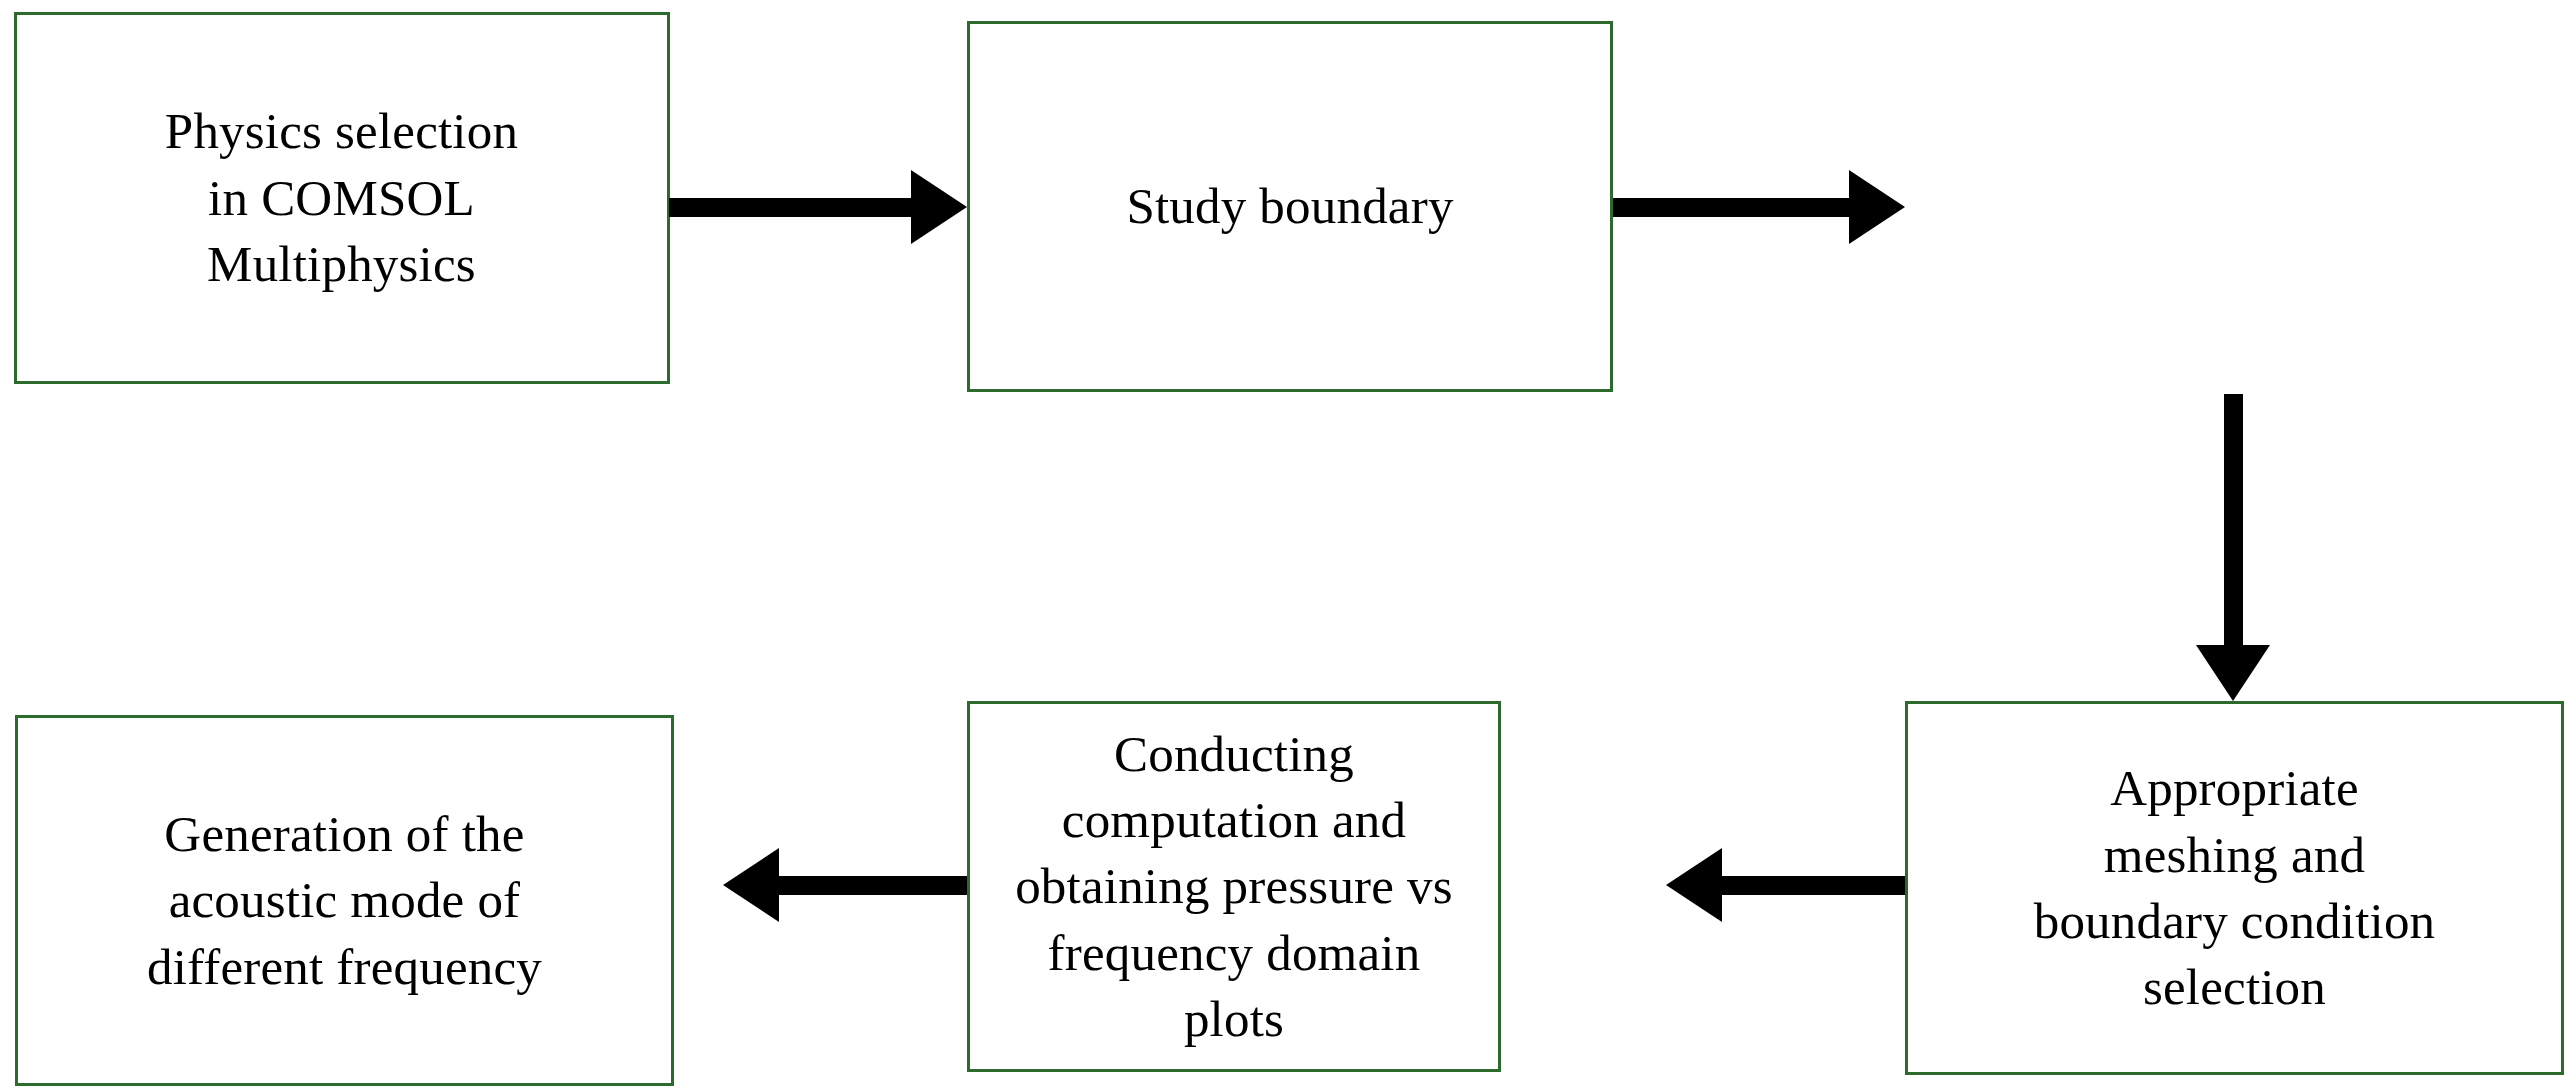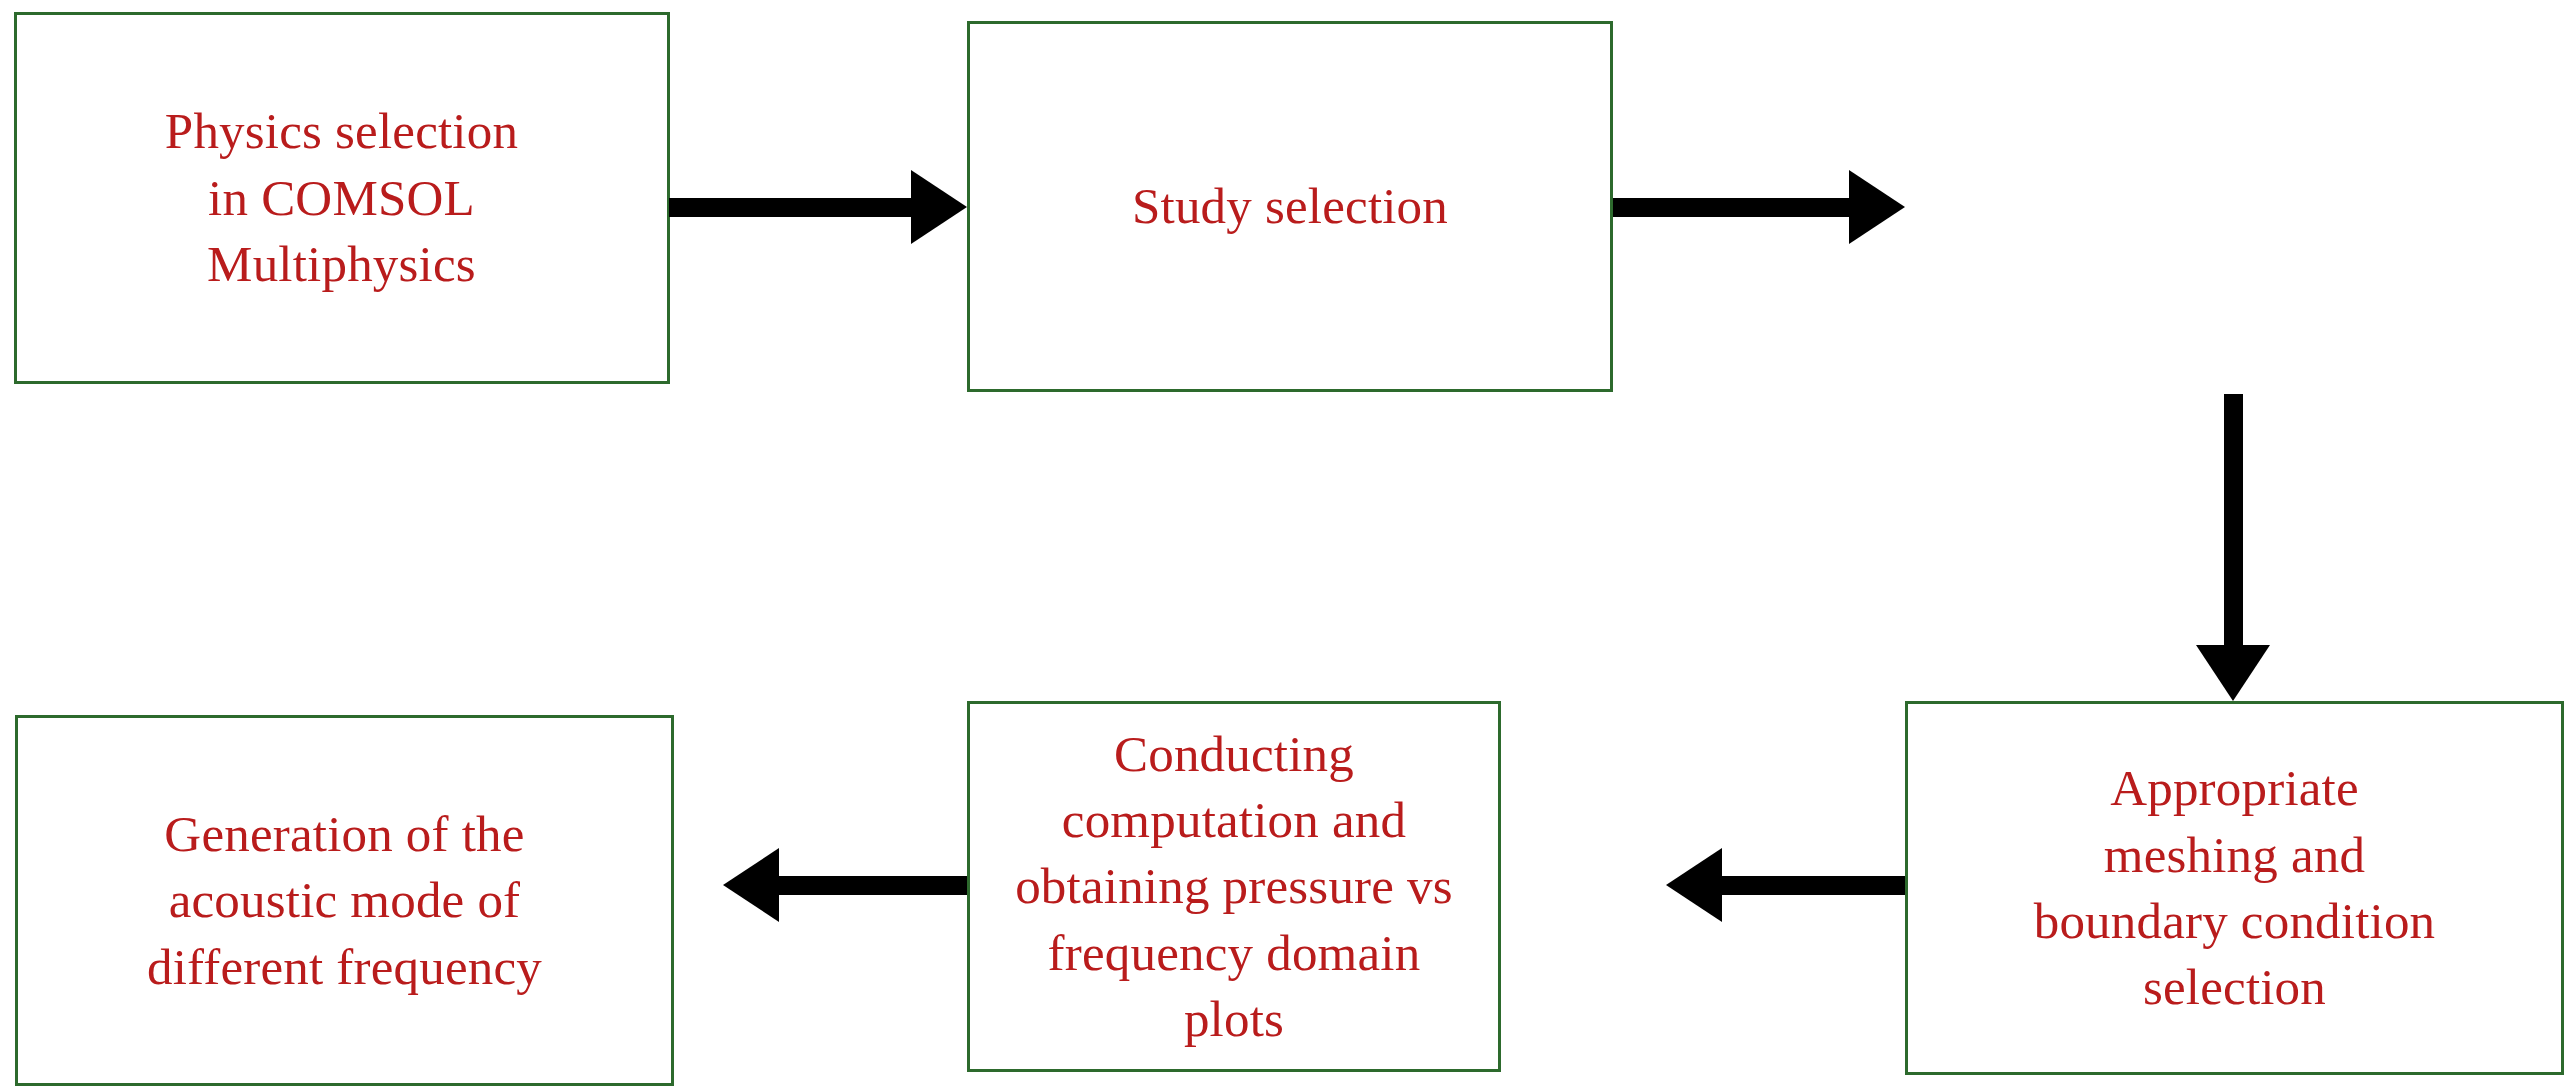--- a/index.html
+++ b/index.html
@@ -21,21 +21,21 @@
     position: absolute;
     box-sizing: border-box;
     border: 3.4px solid #2d6a2d;
     background: #ffffff;
     display: flex;
     align-items: center;
     justify-content: center;
     text-align: center;
   }
   .node-label {
-    color: #b91c1c;
+    color: #000000;
     font-size: 51px;
     line-height: 1.30;
     letter-spacing: 0.2px;
     padding: 0 22px;
     white-space: pre-line;
   }
 
   
   #node-physics-selection { left: 13.5px;   top: 11.8px;  width: 656px; height: 372px; }
   #node-study-selection   { left: 967px; top: 21px;  width: 646px; height: 371px; }
@@ -101,21 +101,21 @@
 
 <div id="canvas">
 
   <div class="node" id="node-physics-selection">
     <span class="node-label">Physics selection
 in COMSOL
 Multiphysics</span>
   </div>
 
   <div class="node" id="node-study-selection">
-    <span class="node-label">Study selection</span>
+    <span class="node-label">Study boundary</span>
   </div>
 
 
   <div class="node" id="node-meshing-boundary">
     <span class="node-label">Appropriate
 meshing and
 boundary condition
 selection</span>
   </div>
 

